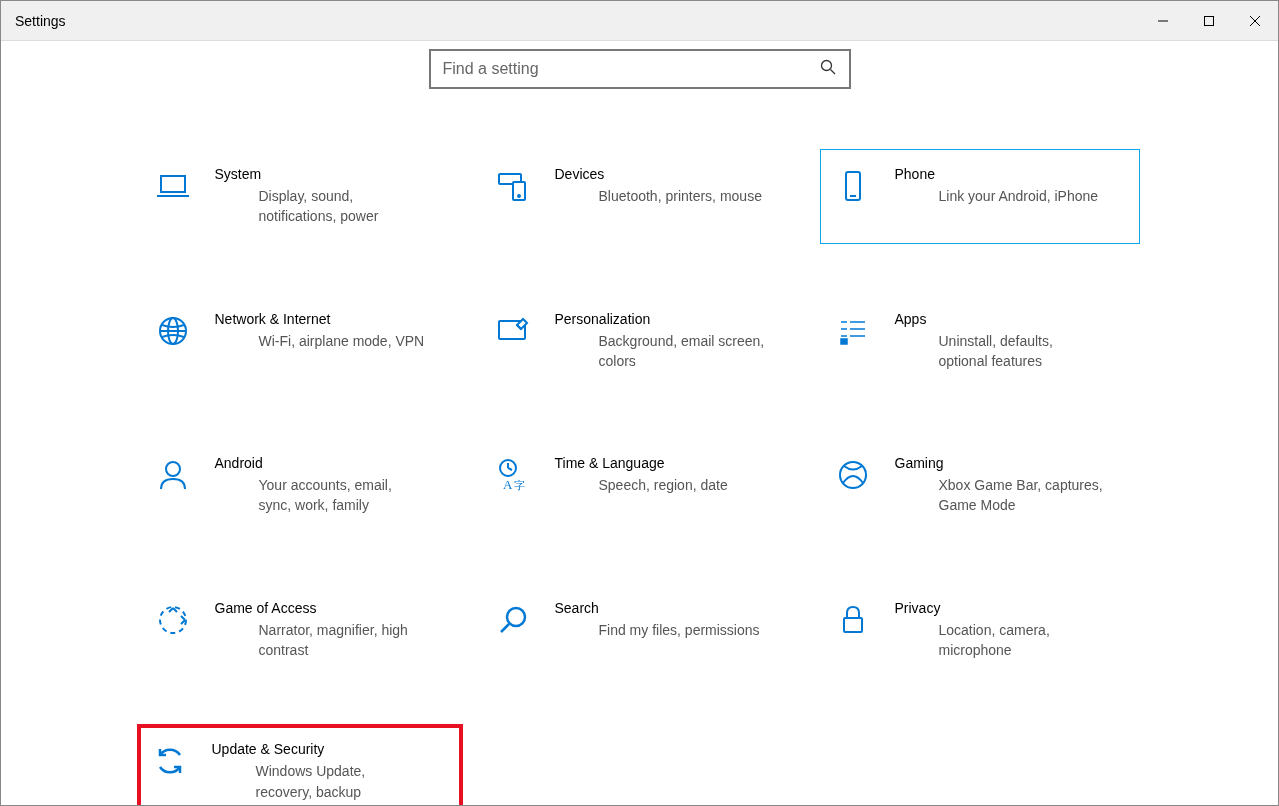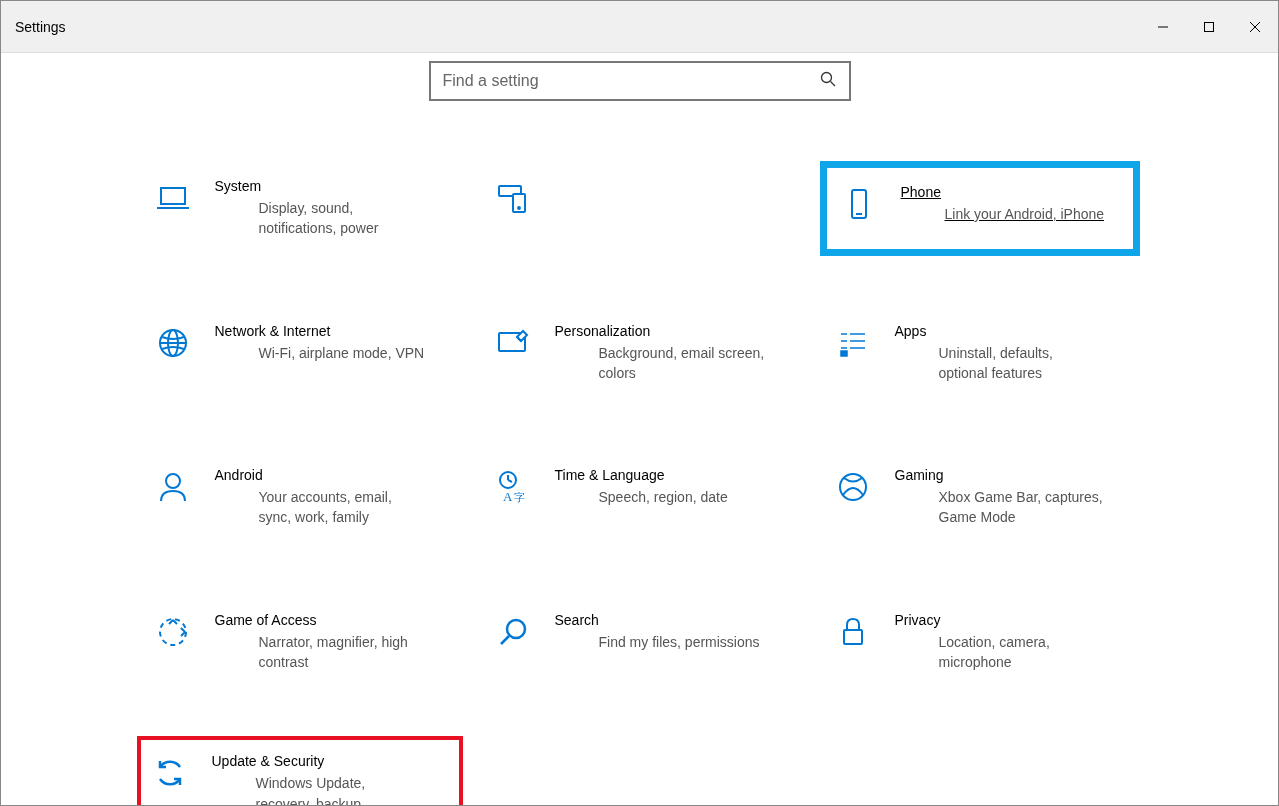--- a/index.html
+++ b/index.html
@@ -5,21 +5,21 @@
 * { box-sizing: border-box; margin: 0; padding: 0; }
 body {
   font-family: "Segoe UI", Arial, sans-serif;
   background: #fff;
   width: 1279px;
   height: 806px;
   overflow: hidden;
   border: 1px solid #888;
 }
 .titlebar {
-  height: 52px;
+  height: 40px;
   background: #f0f0f0;
   display: flex;
   align-items: center;
   justify-content: space-between;
   padding-left: 14px;
   border-bottom: 1px solid #ddd;
 }
 .titlebar .title { font-size: 14px; color: #000; }
 .win-controls { display: flex; height: 100%; }
 .win-btn {
@@ -62,21 +62,21 @@
   row-gap: 50px;
 }
 .card {
   display: flex;
   align-items: flex-start;
   gap: 22px;
   padding: 16px 12px;
   cursor: pointer;
   border: 1px solid transparent;
 }
-.card.hover { border: 7px solid #0ea5e9; text-decoration: underline; }
+.card.hover { border: 1px solid #0ea5e9; }
 .card.highlight {
   border: 4px solid #e81123;
   padding: 13px 9px;
   margin: -3px;
 }
 .card .icon {
   width: 40px;
   height: 40px;
   flex-shrink: 0;
   display: flex;
@@ -141,20 +141,24 @@
   </div>
 
   <div class="card">
     <span class="icon">
       <svg width="40" height="40" viewBox="0 0 40 40">
           <rect x="6" y="8" width="22" height="10" rx="1" stroke-width="2"></rect>
           <rect x="20" y="16" width="12" height="18" rx="1" fill="#fff" stroke-width="2"></rect>
           <circle cx="26" cy="30" r="1.2" fill="#0078d4"></circle>
         </svg>
     </span>
+    <div class="text">
+      <div class="title">Devices</div>
+      <div class="desc">Bluetooth, printers, mouse</div>
+    </div>
   </div>
 
   <div class="card hover">
     <span class="icon">
       <svg width="40" height="40" viewBox="0 0 40 40">
           <rect x="13" y="6" width="14" height="28" rx="2" stroke-width="2"></rect>
           <line x1="17" y1="30" x2="23" y2="30" stroke-width="2"></line>
         </svg>
     </span>
     <div class="text">

